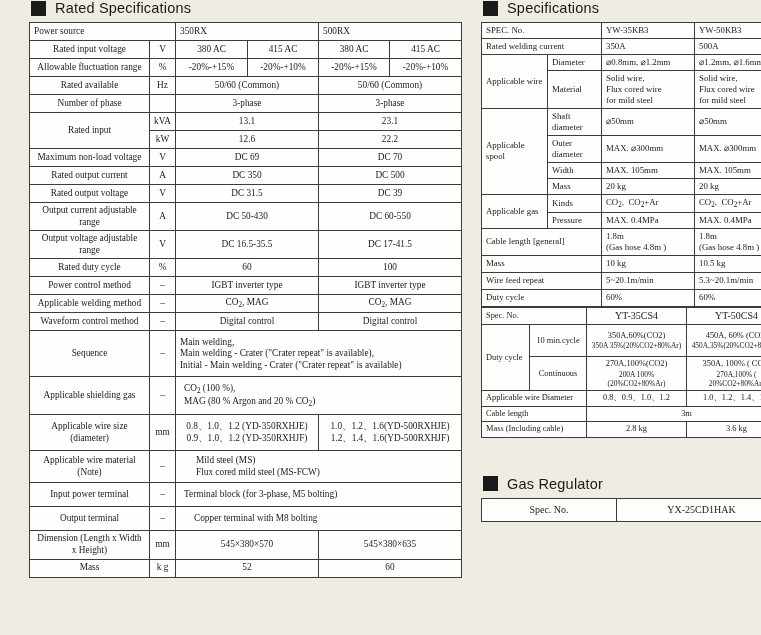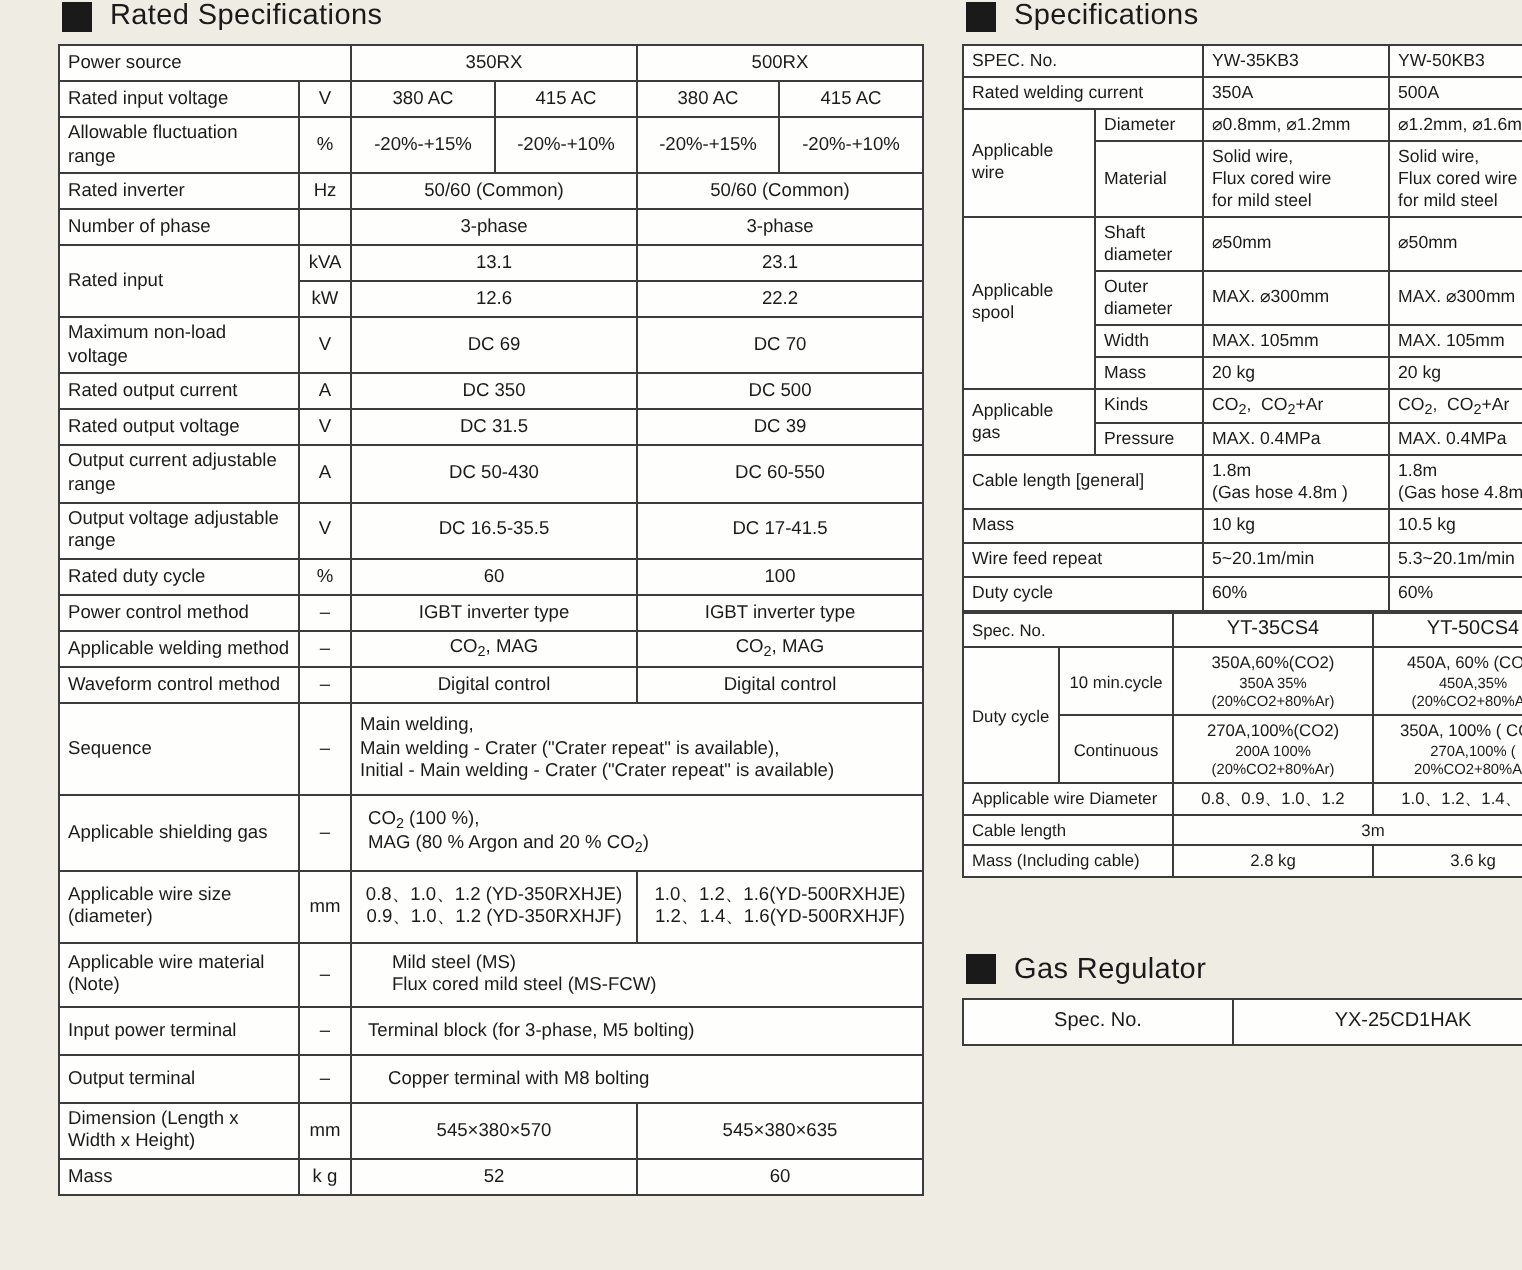--- a/index.html
+++ b/index.html
@@ -19,34 +19,35 @@
   .sec-head .bullet{
     width:15px;height:15px;background:#1a1a1a;display:block;flex:none;
   }
   .sec-head .txt{font-size:14.5px;letter-spacing:.2px;color:#1a1a1a;}
 
   
   table.spec{
     border-collapse:collapse;width:100%;
     background:#701a75;
     table-layout:fixed;
+    font-family:Liberation Serif, serif;
   }
   table.spec td{
     border:1px solid #3c3c3c;
     padding:2px 4px;
     font-size:9.3px;
     line-height:1.25;
     vertical-align:middle;
     background:#fefefc;
   }
   td.hd{background:#c5e4f2;}
-  td.hd2{background:#c5e4f2;text-align:center;}
+  td.hd2{background:#c5e4f2;text-align:left;}
   td.ctr{text-align:center;}
   td.unit{background:#c5e4f2;text-align:center;font-size:8.6px;}
-  td.lbl{background:#c5e4f2;text-align:left;padding-left:6px;}
+  td.lbl{background:#c5e4f2;text-align:center;padding-left:6px;}
   .sub{font-size:7.2px;vertical-align:-2px;}
 
   
   #tbl-rated td{height:13px;}
   #tbl-rated td.lbl{width:120px;}
   #tbl-rated td.unit{width:26px;}
 
   
   #tbl-spec td{font-size:8.8px;}
   #tbl-torch td{font-size:8.4px;text-align:center;}
@@ -93,21 +94,21 @@
         </tr>
         <tr>
           <td class="lbl">Allowable fluctuation range</td>
           <td class="unit">%</td>
           <td class="ctr">-20%-+15%</td>
           <td class="ctr">-20%-+10%</td>
           <td class="ctr">-20%-+15%</td>
           <td class="ctr">-20%-+10%</td>
         </tr>
         <tr>
-          <td class="lbl">Rated inverter</td>
+          <td class="lbl">Rated available</td>
           <td class="unit">Hz</td>
           <td class="ctr" colspan="2">50/60 (Common)</td>
           <td class="ctr" colspan="2">50/60 (Common)</td>
         </tr>
         <tr>
           <td class="lbl">Number of phase</td>
           <td class="unit"></td>
           <td class="ctr" colspan="2">3-phase</td>
           <td class="ctr" colspan="2">3-phase</td>
         </tr>

